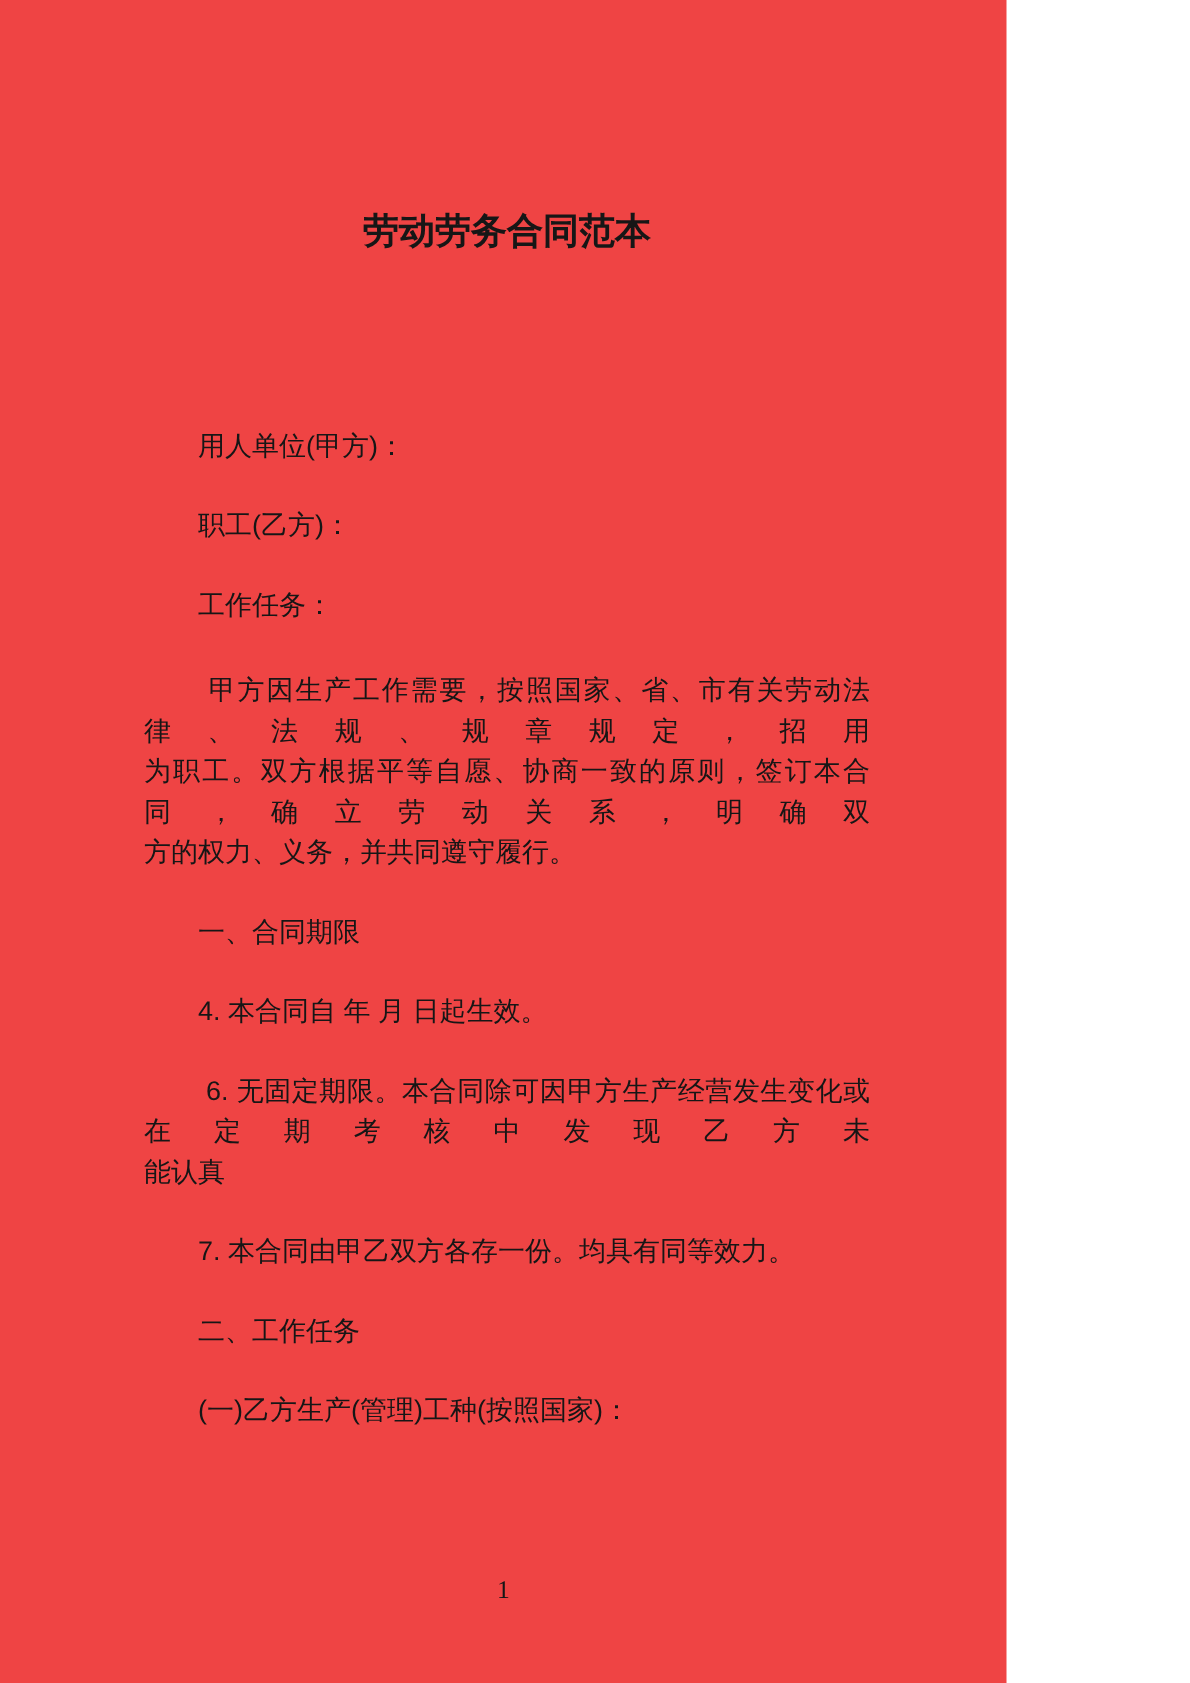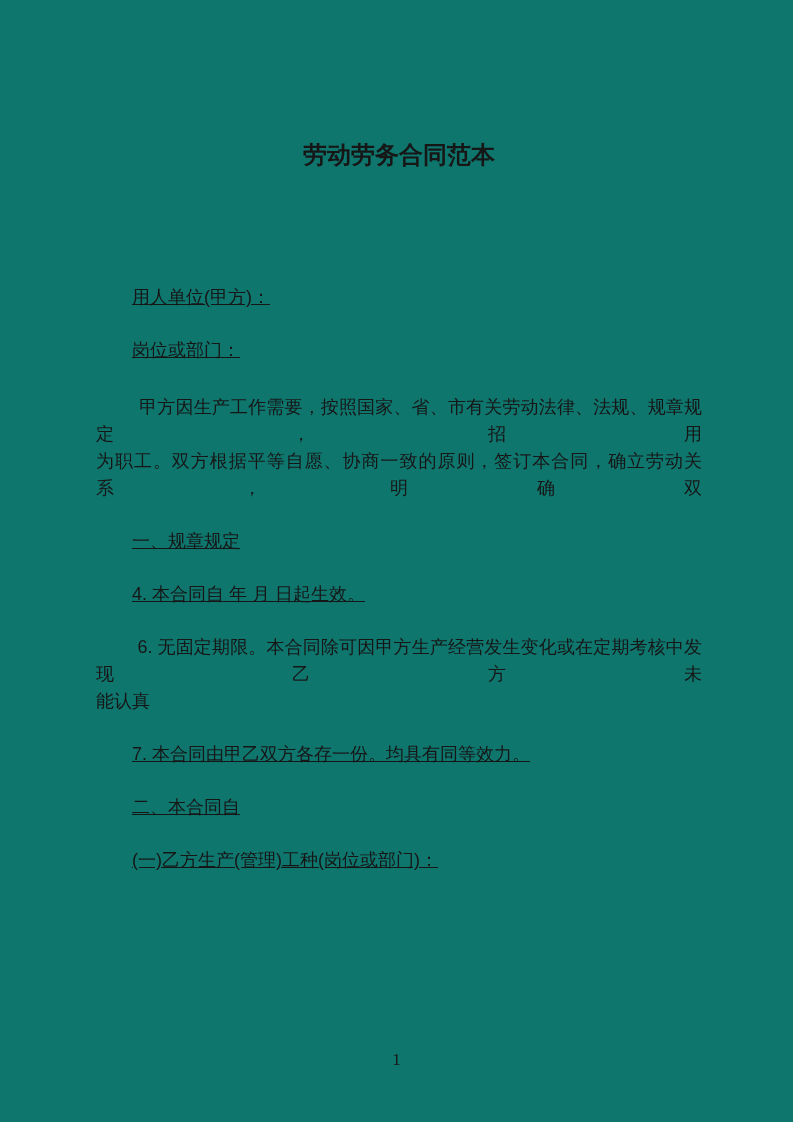--- a/index.html
+++ b/index.html
@@ -2,43 +2,42 @@
 <html><head>
 <meta charset="utf-8">
 <style>
   html, body {
     margin: 0;
     padding: 0;
     background: #ffffff;
   }
   .page {
     position: relative;
-    width: 793px;
+    width: 671px;
     height: 1122px;
-    background: #0f766e;
+    background: #ef4444;
     box-sizing: border-box;
     padding: 138px 91px 0 96px;
     font-family: "Liberation Sans", "DejaVu Sans", sans-serif;
     font-size: 18px;
     line-height: 27px;
     color: #161616;
     overflow: hidden;
   }
   .title {
     font-size: 24px;
     line-height: 34px;
     font-weight: 700;
     text-align: center;
     margin: 0 0 112px 0;
   }
   .para {
     margin: 11px 0 26px 0;
     text-indent: 2em;
     white-space: pre-wrap;
-    text-decoration: underline;
   }
   .para.mb-lg { margin-bottom: 30px; }
   .pblock { margin: 0 0 26px 0; }
   .line { min-height: 27px; white-space: pre-wrap; }
   .line.fill {
     text-align: justify;
     text-align-last: justify;
   }
   .line.ind1 { text-indent: 2.4em; }
   .line.ind2 { text-indent: 2.3em; }
@@ -56,40 +55,42 @@
 </style>
 </head>
 <body>
 
 <div class="page">
 
   <h1 class="title">劳动劳务合同范本</h1>
 
   <p class="para">用人单位(甲方)：</p>
 
+  <p class="para">职工(乙方)：</p>
 
-  <p class="para mb-lg">岗位或部门：</p>
+  <p class="para mb-lg">工作任务：</p>
 
   <div class="pblock">
     <div class="line fill ind1">甲方因生产工作需要，按照国家、省、市有关劳动法律、法规、规章规定，招用</div>
     <div class="line fill">为职工。双方根据平等自愿、协商一致的原则，签订本合同，确立劳动关系，明确双</div>
+    <div class="line">方的权力、义务，并共同遵守履行。</div>
   </div>
 
-  <p class="para">一、规章规定</p>
+  <p class="para">一、合同期限</p>
 
   <p class="para">4. 本合同自 年 月 日起生效。</p>
 
 
   <div class="pblock">
     <div class="line fill ind2">6. 无固定期限。本合同除可因甲方生产经营发生变化或在定期考核中发现乙方未</div>
     <div class="line">能认真</div>
   </div>
 
 
   <p class="para">7. 本合同由甲乙双方各存一份。均具有同等效力。</p>
 
-  <p class="para">二、本合同自</p>
+  <p class="para">二、工作任务</p>
 
-  <p class="para">(一)乙方生产(管理)工种(岗位或部门)：</p>
+  <p class="para">(一)乙方生产(管理)工种(按照国家)：</p>
 
   <div class="footer">1</div>
 
 </div>
 
 </body></html>

